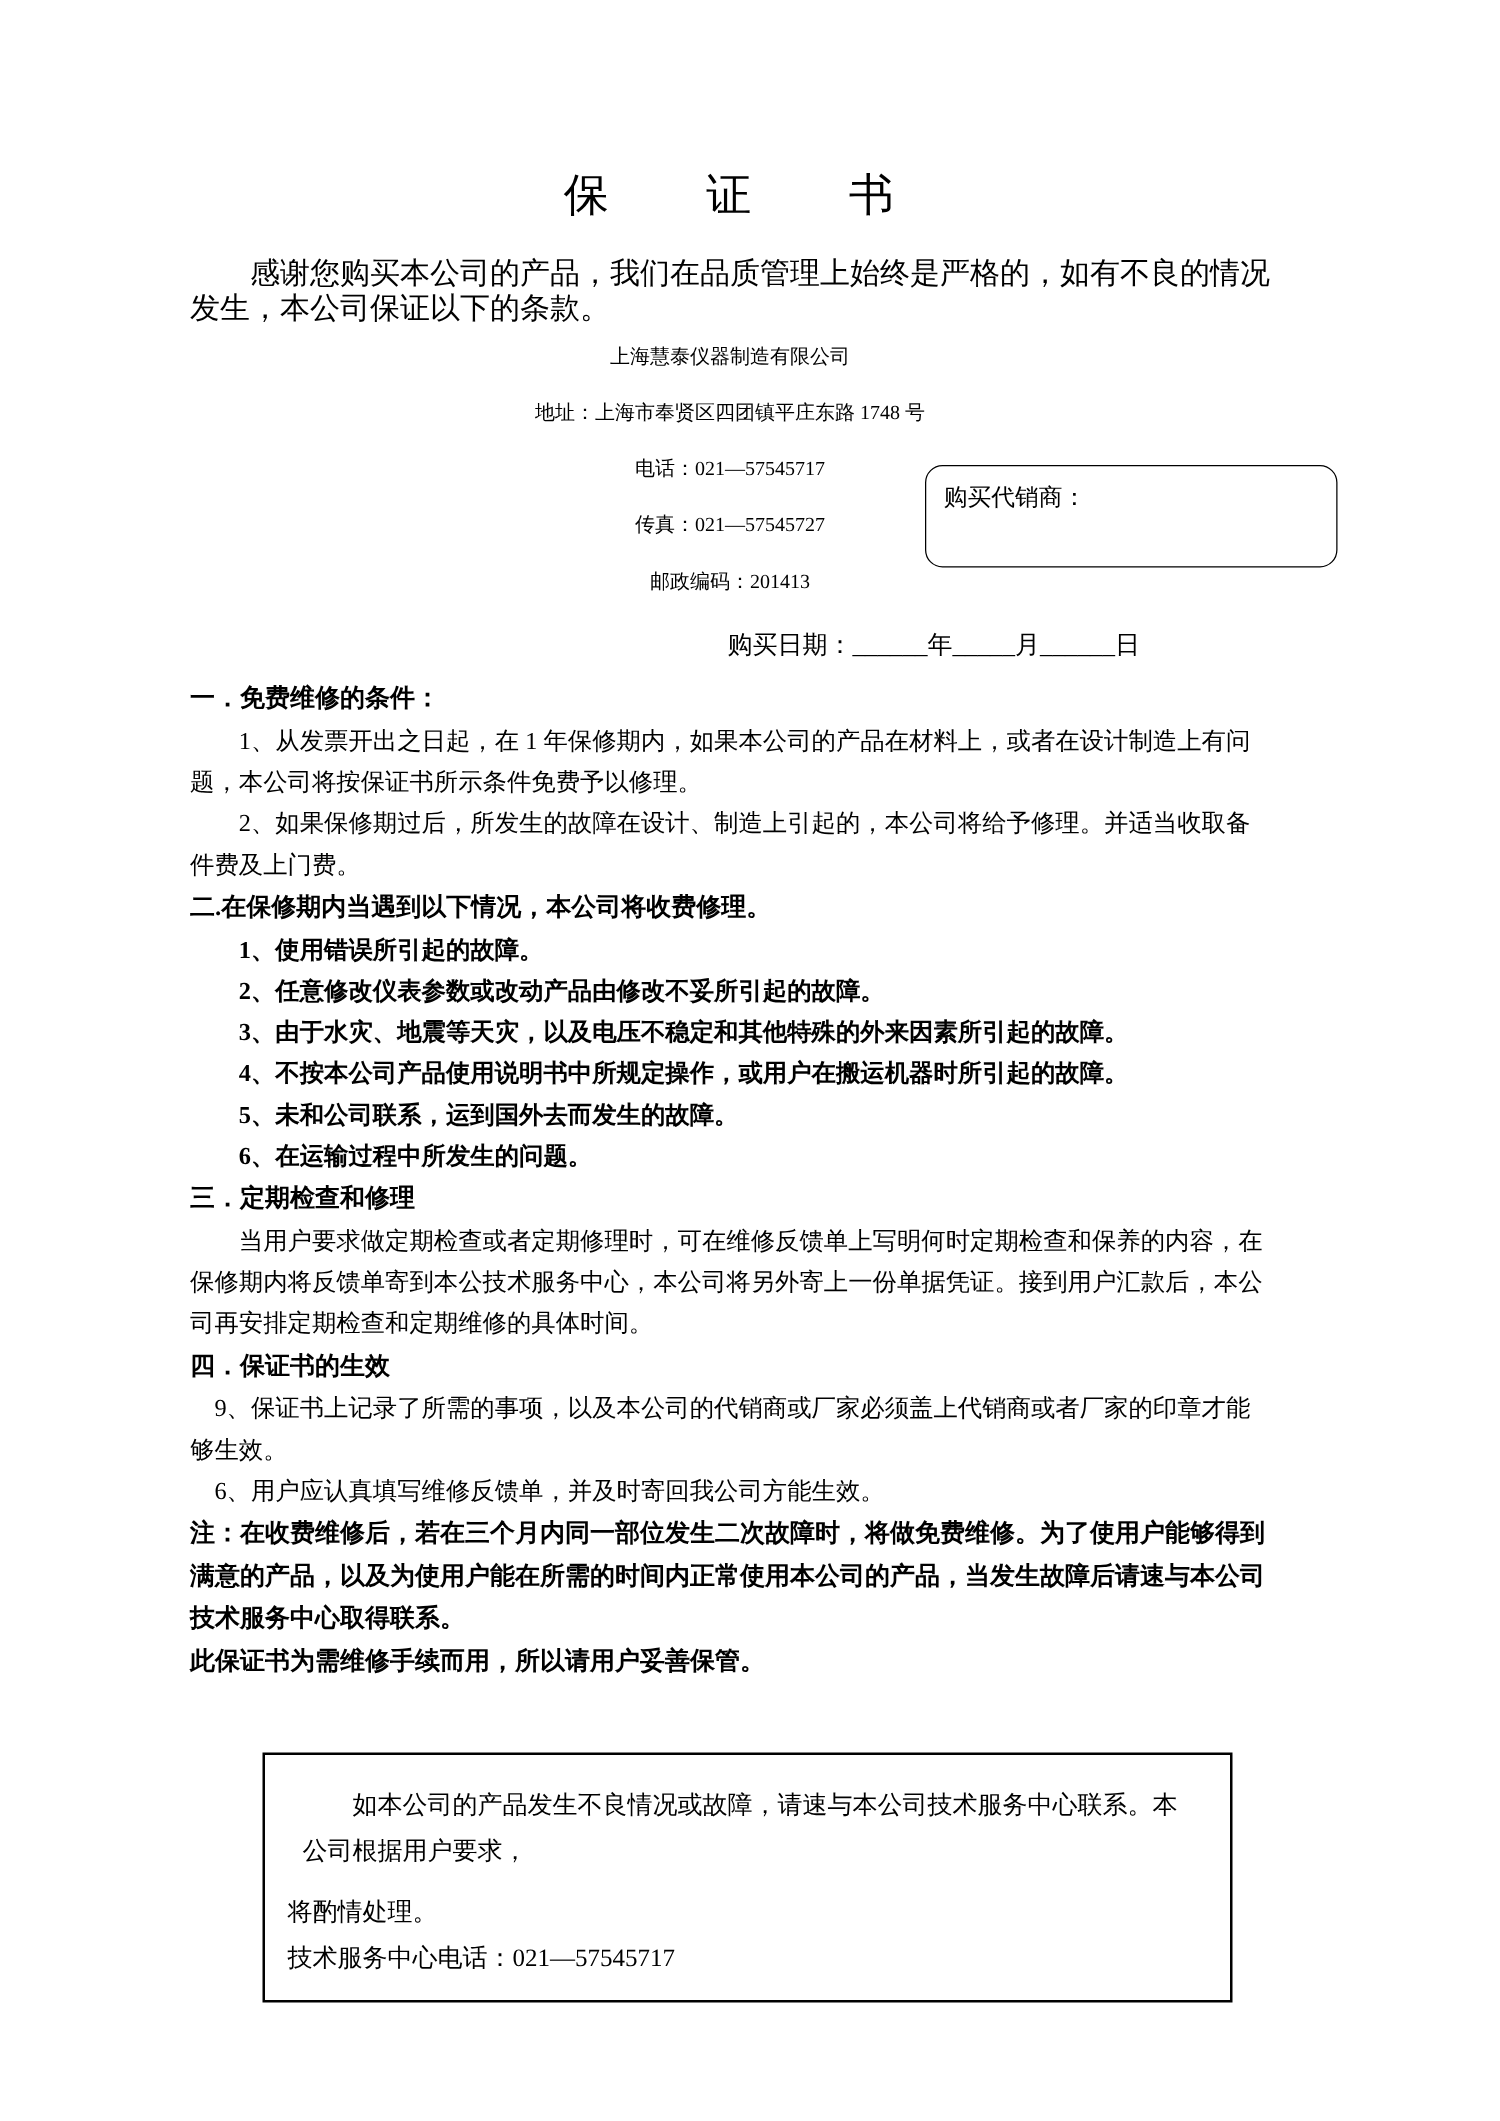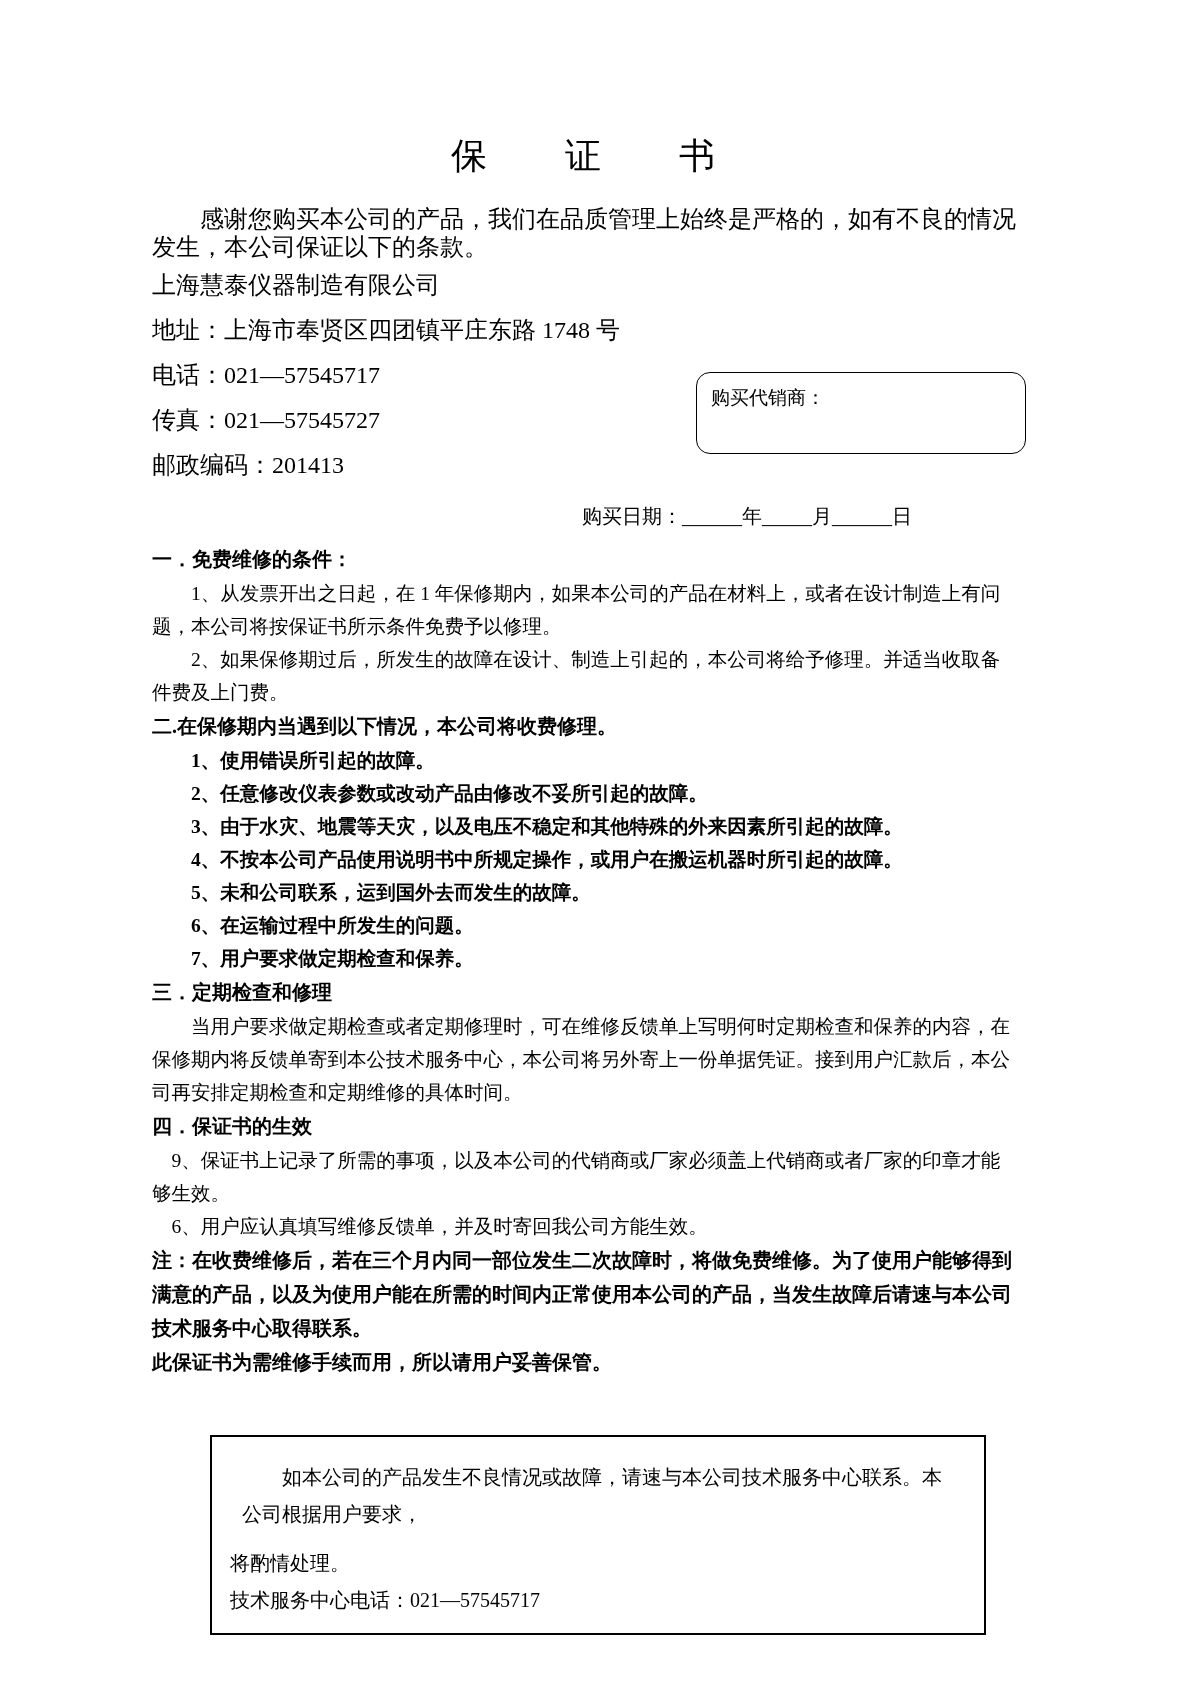--- a/index.html
+++ b/index.html
@@ -21,27 +21,28 @@
     font-weight: normal;
   }
   .intro {
     font-size: 24px;
     line-height: 28px;
     text-indent: 2em;
     margin: 0 0 0 0;
     font-family: Liberation Mono, monospace;
   }
   .company-line {
-    font-size: 24px;
+    font-size: 16px;
     line-height: 45px;
     margin: 0;
+    text-align: center;
   }
   .dealer-box {
     position: absolute;
-    left: 696px; top: 372px;
+    left: 740px; top: 372px;
     width: 300px; height: 56px;
     border: 1px solid #000;
     border-radius: 14px;
     padding: 12px 14px;
     font-size: 19px;
   }
   .purchase-date {
     font-size: 20px;
     line-height: 40px;
     margin: 8px 0 6px 430px;
@@ -115,21 +116,20 @@
     <p class="sec-para">1、从发票开出之日起，在 1 年保修期内，如果本公司的产品在材料上，或者在设计制造上有问题，本公司将按保证书所示条件免费予以修理。</p>
     <p class="sec-para">2、如果保修期过后，所发生的故障在设计、制造上引起的，本公司将给予修理。并适当收取备件费及上门费。</p>
 
     <p class="sec-heading">二.在保修期内当遇到以下情况，本公司将收费修理。</p>
     <p class="sec-item">1、使用错误所引起的故障。</p>
     <p class="sec-item">2、任意修改仪表参数或改动产品由修改不妥所引起的故障。</p>
     <p class="sec-item">3、由于水灾、地震等天灾，以及电压不稳定和其他特殊的外来因素所引起的故障。</p>
     <p class="sec-item">4、不按本公司产品使用说明书中所规定操作，或用户在搬运机器时所引起的故障。</p>
     <p class="sec-item">5、未和公司联系，运到国外去而发生的故障。</p>
     <p class="sec-item">6、在运输过程中所发生的问题。</p>
-    <p class="sec-item">7、用户要求做定期检查和保养。</p>
 
     <p class="sec-heading">三．定期检查和修理</p>
     <p class="sec-para">当用户要求做定期检查或者定期修理时，可在维修反馈单上写明何时定期检查和保养的内容，在保修期内将反馈单寄到本公技术服务中心，本公司将另外寄上一份单据凭证。接到用户汇款后，本公司再安排定期检查和定期维修的具体时间。</p>
 
     <p class="sec-heading">四．保证书的生效</p>
     <p class="sec4-item">9、保证书上记录了所需的事项，以及本公司的代销商或厂家必须盖上代销商或者厂家的印章才能够生效。</p>
     <p class="sec4-item">6、用户应认真填写维修反馈单，并及时寄回我公司方能生效。</p>
 
     <p class="note-para">注：在收费维修后，若在三个月内同一部位发生二次故障时，将做免费维修。为了使用户能够得到满意的产品，以及为使用户能在所需的时间内正常使用本公司的产品，当发生故障后请速与本公司技术服务中心取得联系。</p>
     <p class="note-para">此保证书为需维修手续而用，所以请用户妥善保管。</p>

